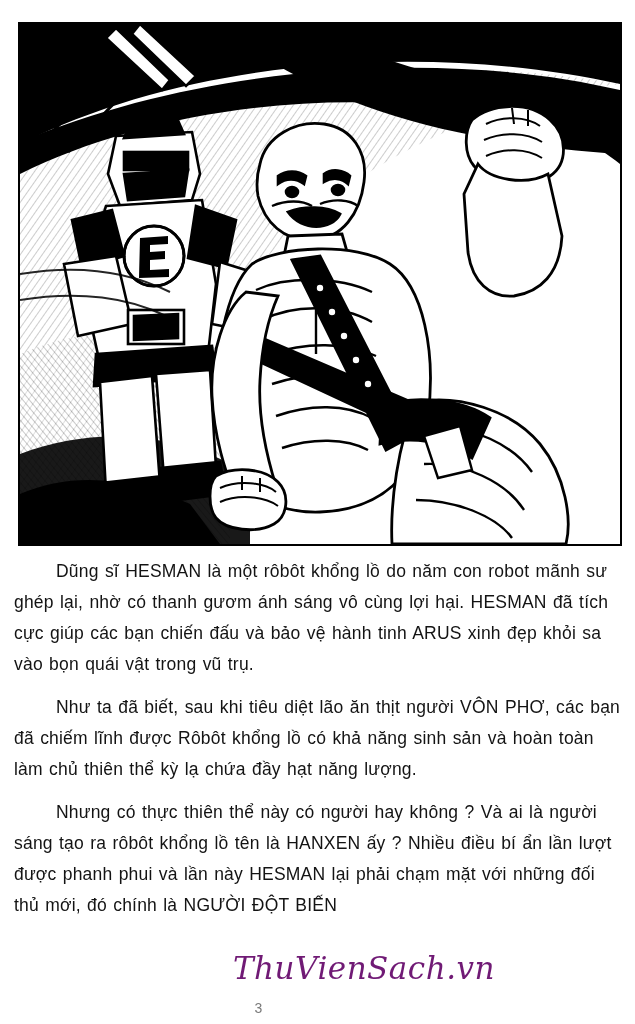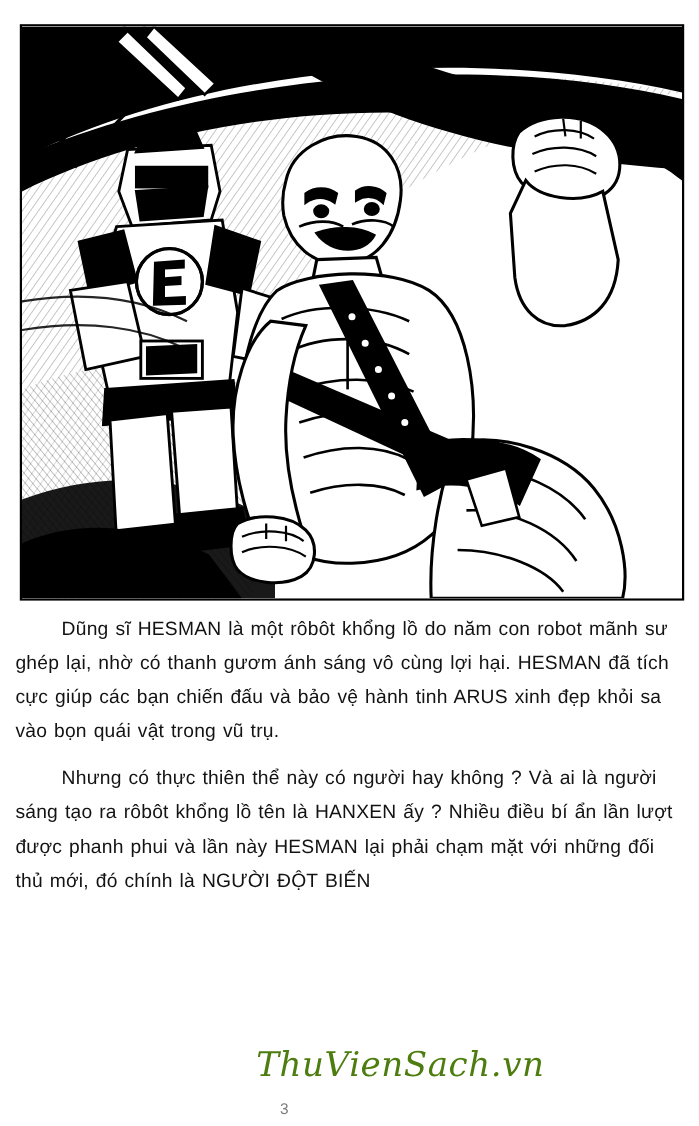--- a/index.html
+++ b/index.html
@@ -65,21 +65,21 @@
   
   .para::first-line { }
 
   
   .watermark {
     position: absolute;
     right: 22px;
     bottom: 38px;
     font-family: "DejaVu Serif", serif;
     font-size: 31px;
-    color: #4d7c0f;
+    color: #701a75;
     letter-spacing: 0.5px;
     font-style: italic;
     white-space: nowrap;
   }
 
   
   .page-number {
     position: absolute;
     left: 0;
     right: 0;
@@ -244,20 +244,21 @@
           <path d="M470 20 C520 36 560 50 600 56"></path>
         </g>
 
         <path d="M0 470 C50 448 110 452 170 480 L200 520 L0 520 Z" fill="#000"></path>
       </svg>
     </div>
   </div>
 
   <div class="body-text">
     <p class="para p1">Dũng sĩ HESMAN là một rôbôt khổng lồ do năm con robot mãnh sư ghép lại, nhờ có thanh gươm ánh sáng vô cùng lợi hại. HESMAN đã tích cực giúp các bạn chiến đấu và bảo vệ hành tinh ARUS xinh đẹp khỏi sa vào bọn quái vật trong vũ trụ.</p>
+    <p class="para p2">Như ta đã biết, sau khi tiêu diệt lão ăn thịt người VÔN PHƠ, các bạn đã chiếm lĩnh được Rôbôt khổng lồ có khả năng sinh sản và hoàn toàn làm chủ thiên thể kỳ lạ chứa đầy hạt năng lượng.</p>
     <p class="para p3">Nhưng có thực thiên thể này có người hay không ? Và ai là người sáng tạo ra rôbôt khổng lồ tên là HANXEN ấy ? Nhiều điều bí ẩn lần lượt được phanh phui và lần này HESMAN lại phải chạm mặt với những đối thủ mới, đó chính là NGƯỜI ĐỘT BIẾN</p>
   </div>
 
   <div class="watermark">ThuVienSach.vn</div>
 
   <div class="page-number">3</div>
 
 </div>
 
 </body></html>

